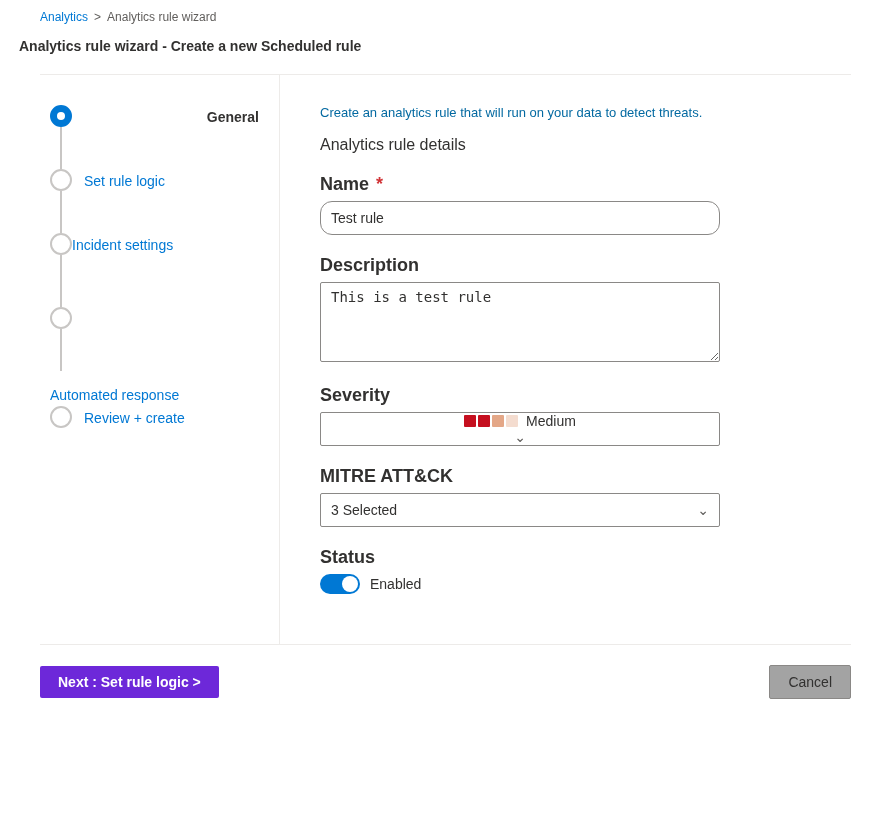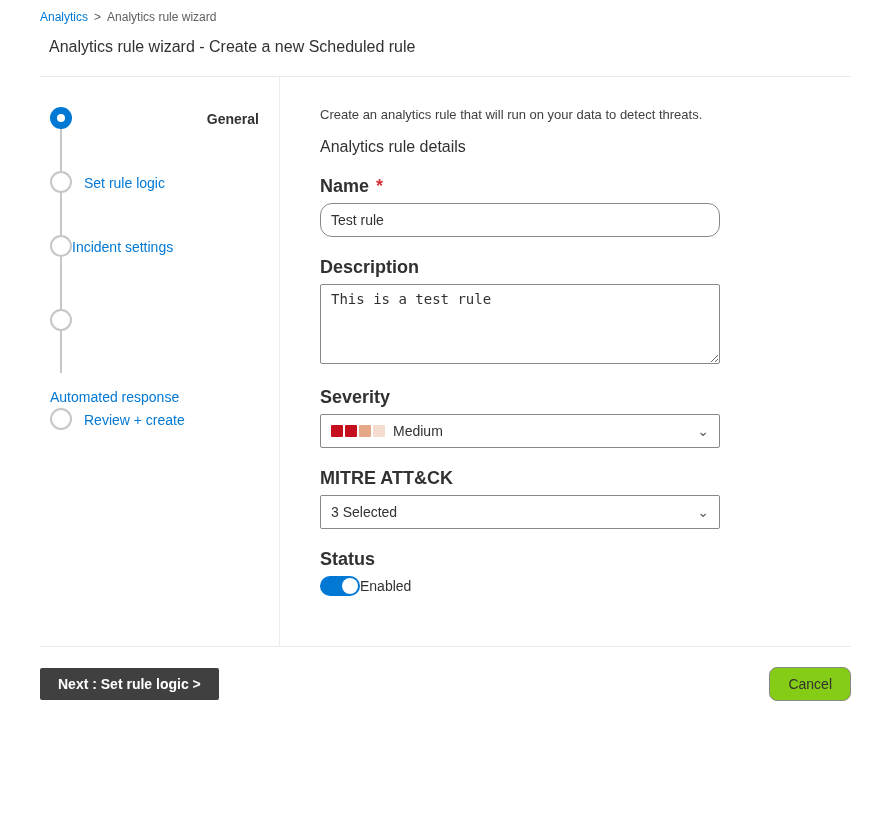--- a/index.html
+++ b/index.html
@@ -23,23 +23,23 @@
     .breadcrumb a {
       color: #0078d4;
       text-decoration: none;
     }
     .breadcrumb-sep {
       color: #605e5c;
       font-size: 12px;
     }
 
     .page-title {
-      padding: 8px 49px 20px;
-      font-size: 16px;
-      font-weight: 400;
+      padding: 8px 19px 20px;
+      font-size: 14px;
+      font-weight: 700;
       color: #323130;
     }
 
     .divider {
       height: 1px;
       background: #edebe9;
       margin: 0 40px;
     }
 
     .main-content {
@@ -95,21 +95,21 @@
     }
 
     
     .form-panel {
       flex: 1;
       padding: 30px 30px 30px 40px;
     }
 
     .form-intro {
       font-size: 13px;
-      color: #404040;
+      color: #0369a1;
       margin-bottom: 16px;
     }
 
     .form-section-title {
       font-size: 16px;
       font-weight: 400;
       color: #323130;
       margin-bottom: 20px;
     }
 
@@ -160,20 +160,21 @@
       max-width: 400px;
       height: 34px;
       border: 1px solid #8a8886;
       border-radius: 2px;
       padding: 0 10px;
       font-size: 14px;
       color: #323130;
       background: #fff;
       cursor: pointer;
       justify-content: space-between;
+      flex-direction: column;
     }
     .severity-icons {
       display: flex;
       gap: 2px;
       margin-right: 8px;
     }
     .sev-block {
       width: 12px;
       height: 12px;
       border-radius: 1px;
@@ -196,20 +197,21 @@
       color: #323130;
       background: #fff;
       cursor: pointer;
       justify-content: space-between;
     }
 
     
     .toggle-row {
       display: flex;
       align-items: center;
+      gap: 10px;
     }
     .toggle {
       width: 40px;
       height: 20px;
       background: #0078d4;
       border-radius: 10px;
       position: relative;
       cursor: pointer;
       flex-shrink: 0;
     }
@@ -232,35 +234,35 @@
     }
 
     .bottom-bar {
       display: flex;
       align-items: center;
       justify-content: space-between;
       padding: 20px 40px;
     }
 
     .btn-primary {
-      background: #404040;
+      background: #6d28d9;
       color: #fff;
       border: none;
       border-radius: 2px;
       padding: 8px 18px;
       font-size: 14px;
       font-weight: 600;
       cursor: pointer;
     }
 
     .btn-default {
-      background: #84cc16;
-      color: #323130;
-      border: 1px solid #8a8886;
-      border-radius: 8px;
+      background: #a3a3a3;
+      color: #323130;
+      border: 1px solid #8a8886;
+      border-radius: 2px;
       padding: 8px 18px;
       font-size: 14px;
       cursor: pointer;
     }
   </style>
 </head>
 <body>
 
 <div class="breadcrumb">
   <a href="#">Analytics</a>

